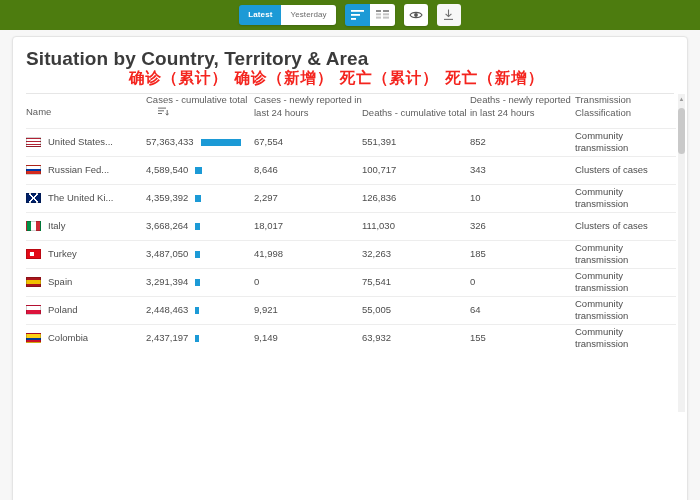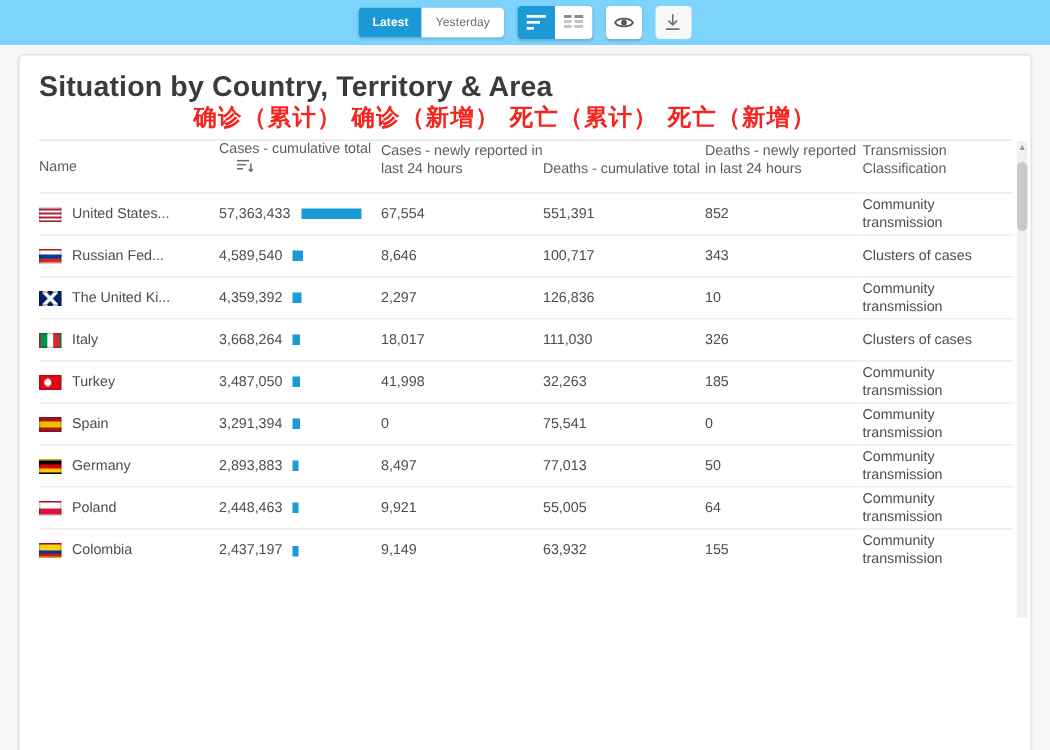--- a/index.html
+++ b/index.html
@@ -10,21 +10,21 @@
     overflow: hidden;
   }
 
   
   .toolbar {
     height: 30px;
     display: flex;
     align-items: center;
     justify-content: center;
     gap: 9px;
-    background: #7dd3fc;
+    background: #4d7c0f;
   }
   .seg {
     display: flex;
     border-radius: 3px;
     overflow: hidden;
     box-shadow: 0 1px 2px rgba(0,0,0,.18);
   }
   .seg-btn {
     font-size: 8px;
     padding: 0 9px;
@@ -381,38 +381,20 @@
               </span>
             </td>
             <td class="c-newcases">0</td>
             <td class="c-deaths">75,541</td>
             <td class="c-newdeaths">0</td>
             <td class="c-trans">Community transmission</td>
           </tr>
           <tr>
             <td class="c-name">
               <span class="namecell">
-                <span class="flag" style="background-image:linear-gradient(#000 0 33%,#dd0000 33% 67%,#ffce00 67%);background-size:cover;"></span>
-                <span>Germany</span>
-              </span>
-            </td>
-            <td class="c-cases">
-              <span class="barcell">
-                <span>2,893,883</span>
-                <span class="bar" style="width:4px"></span>
-              </span>
-            </td>
-            <td class="c-newcases">8,497</td>
-            <td class="c-deaths">77,013</td>
-            <td class="c-newdeaths">50</td>
-            <td class="c-trans">Community transmission</td>
-          </tr>
-          <tr>
-            <td class="c-name">
-              <span class="namecell">
                 <span class="flag" style="background-image:linear-gradient(#fff 0 50%,#dc143c 50%);background-size:cover;"></span>
                 <span>Poland</span>
               </span>
             </td>
             <td class="c-cases">
               <span class="barcell">
                 <span>2,448,463</span>
                 <span class="bar" style="width:4px"></span>
               </span>
             </td>

